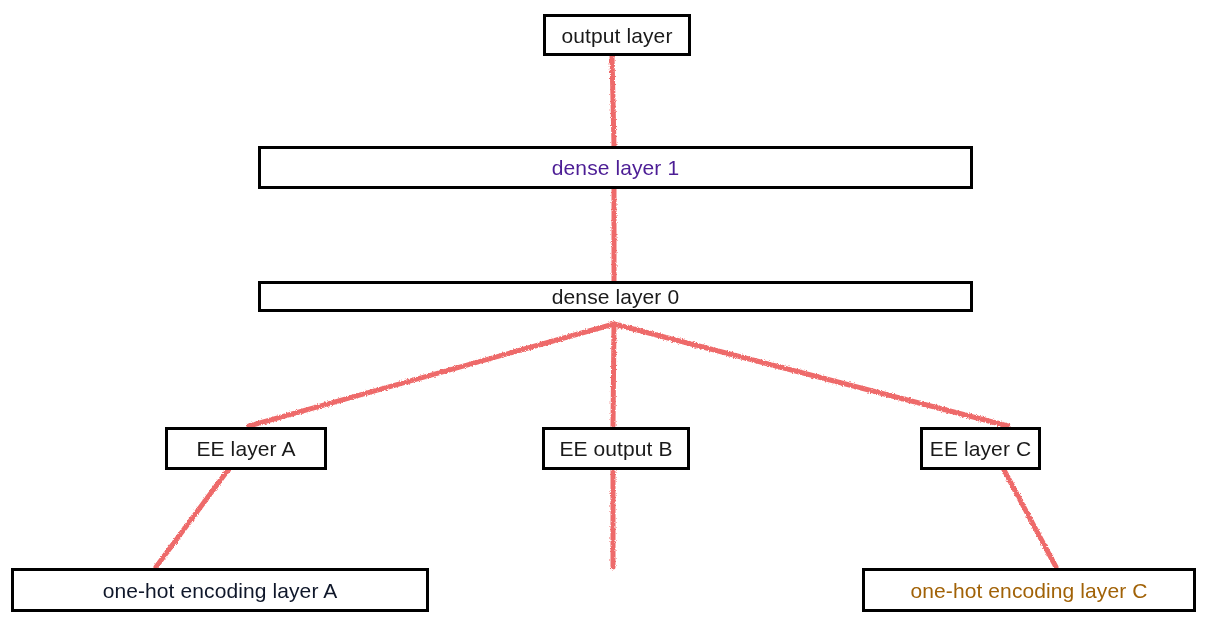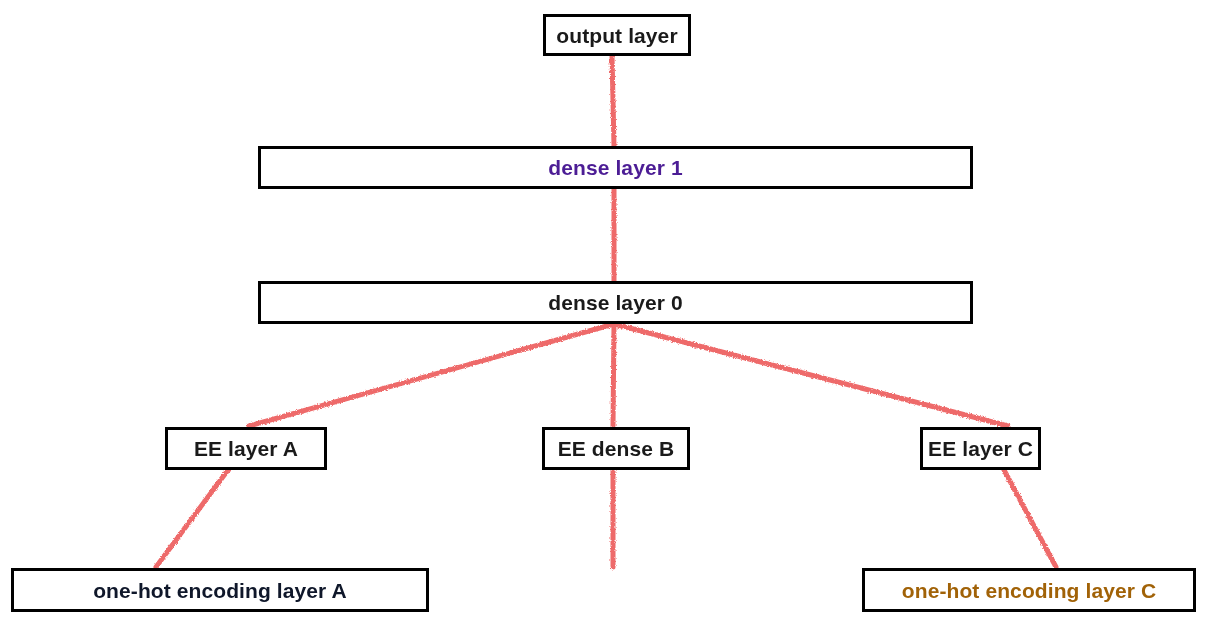--- a/index.html
+++ b/index.html
@@ -34,21 +34,21 @@
     align-items: center;
     justify-content: center;
     z-index: 5;
   }
   .node-label {
     font-size: 21px;
     line-height: 1;
     color: #1a1a1a;
     letter-spacing: 0.1px;
     white-space: nowrap;
-    font-weight: 700;
+    font-weight: 400;
   }
 </style>
 </head>
 <body>
 
 <div id="diagram-canvas">
 
   <svg id="edge-layer" viewBox="0 0 1206 624" width="1206" height="624" xmlns="http://www.w3.org/2000/svg">
     <defs>
       <filter id="sketchy" x="-12%" y="-12%" width="124%" height="124%">
@@ -69,30 +69,30 @@
   </svg>
 
   <div class="node-box" style="left: 543px; top: 14px; width: 148px; height: 42px; border-color: rgb(0, 0, 0); background: rgb(255, 255, 255);">
     <span class="node-label" style="color: rgb(26, 26, 26);">output layer</span>
   </div>
 
   <div class="node-box" style="left: 258px; top: 146px; width: 715px; height: 43px; border-color: rgb(0, 0, 0); background: rgb(255, 255, 255);">
     <span class="node-label" style="color: #4c1d95;">dense layer 1</span>
   </div>
 
-  <div class="node-box" style="left: 258px; top: 281px; width: 715px; height: 43px; border-color: rgb(0, 0, 0); background: rgb(255, 255, 255);">
+  <div class="node-box" style="left: 258px; top: 281px; width: 715px; height: 31px; border-color: rgb(0, 0, 0); background: rgb(255, 255, 255);">
     <span class="node-label" style="color: rgb(26, 26, 26);">dense layer 0</span>
   </div>
 
   <div class="node-box" style="left: 165px; top: 427px; width: 162px; height: 43px; border-color: rgb(0, 0, 0); background: rgb(255, 255, 255);">
     <span class="node-label" style="color: rgb(26, 26, 26);">EE layer A</span>
   </div>
 
   <div class="node-box" style="left: 542px; top: 427px; width: 148px; height: 43px; border-color: rgb(0, 0, 0); background: rgb(255, 255, 255);">
-    <span class="node-label" style="color: rgb(26, 26, 26);">EE dense B</span>
+    <span class="node-label" style="color: rgb(26, 26, 26);">EE output B</span>
   </div>
 
   <div class="node-box" style="left: 920px; top: 427px; width: 121px; height: 43px; border-color: rgb(0, 0, 0); background: rgb(255, 255, 255);">
     <span class="node-label" style="color: rgb(26, 26, 26);">EE layer C</span>
   </div>
 
   <div class="node-box" style="left: 11px; top: 568px; width: 418px; height: 44px; border-color: rgb(0, 0, 0); background: rgb(255, 255, 255);">
     <span class="node-label" style="color: #0f172a;">one-hot encoding layer A</span>
   </div>
 

